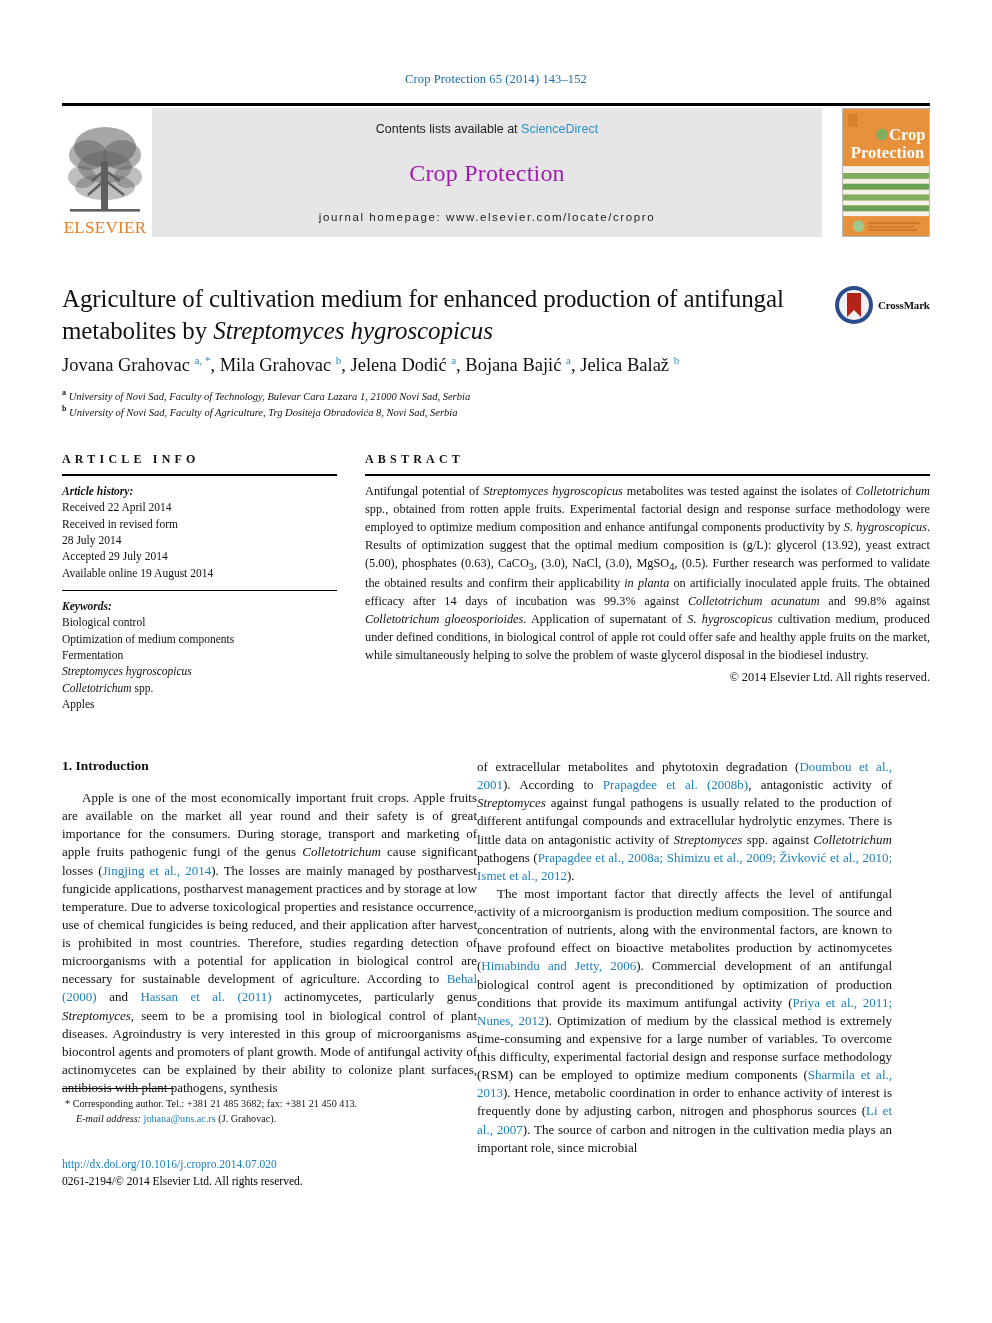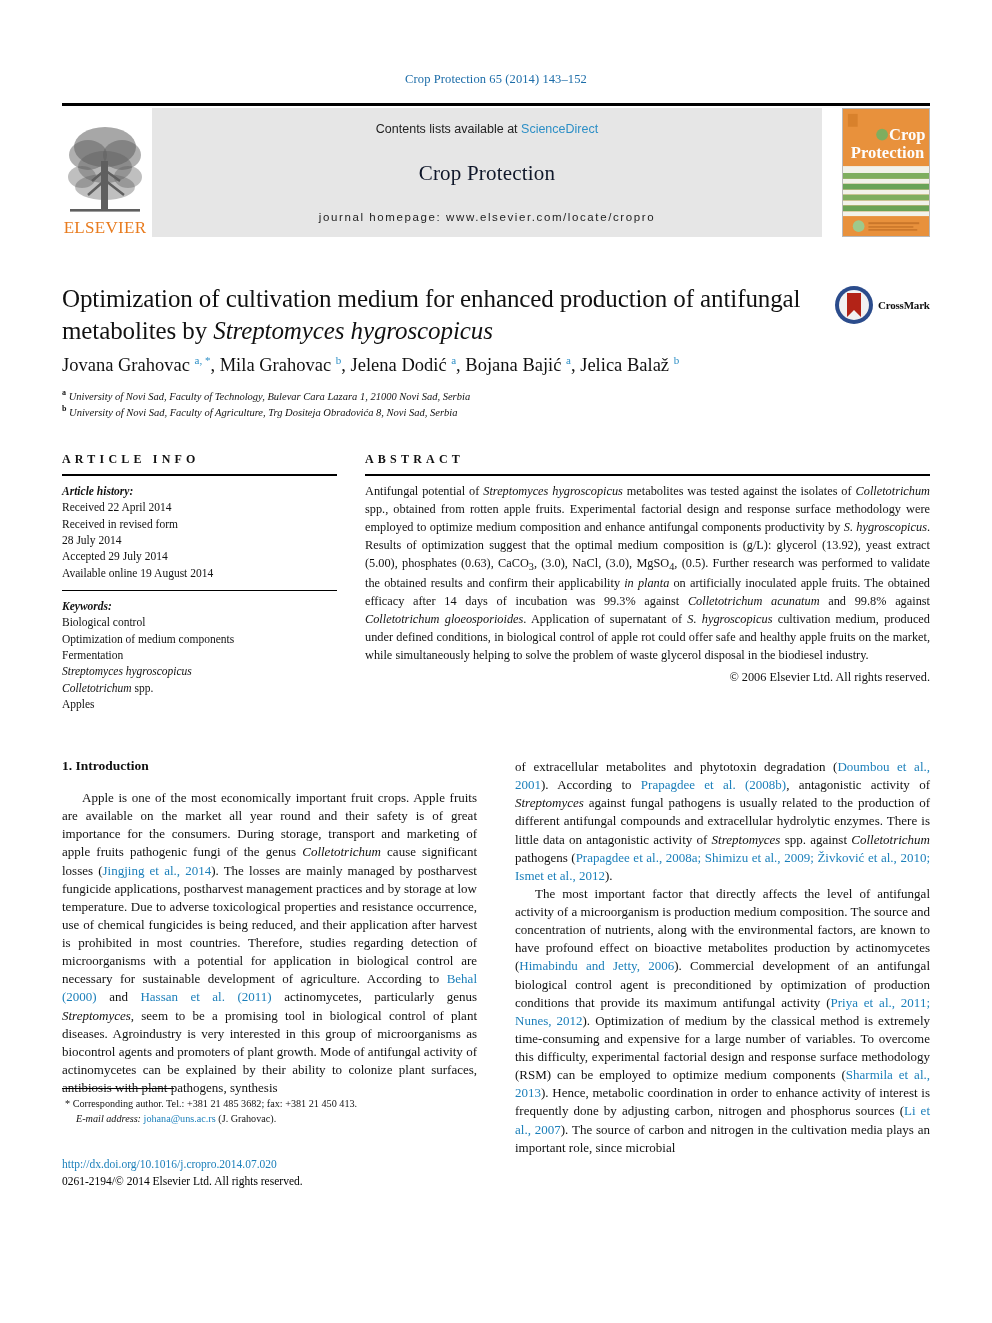--- a/index.html
+++ b/index.html
@@ -84,22 +84,22 @@
   .sd-line {
     font-family: "Liberation Sans", sans-serif;
     font-size: 12.5px;
     color: #222;
   }
   .sd-link {
     color: #2d8fc6;
   }
   .journal-name {
     font-family: "Liberation Serif", serif;
-    font-size: 21px;
-    color: #0f172a;
+    font-size: 24px;
+    color: #a21caf;
     letter-spacing: 0.2px;
   }
   .homepage-line {
     font-family: "Liberation Sans", sans-serif;
     font-size: 11.5px;
     color: #222;
     letter-spacing: 1.6px;
   }
   .cover-thumb {
     width: 88px;
@@ -228,21 +228,20 @@
     color: #111;
   }
 
   
   .body-cols {
     position: absolute;
     left: 62px;
     top: 758px;
     width: 868px;
     display: flex;
-    gap: 38px;
   }
   .bcol {
     width: 415px;
     flex: 0 0 415px;
     position: relative;
   }
   .sec-title {
     font-size: 13.5px;
     font-weight: bold;
     margin: 0 0 15px 0;
@@ -352,21 +351,21 @@
           <rect x="26" y="115" width="52" height="2" fill="#c9762a"></rect>
           <rect x="26" y="119" width="46" height="1.6" fill="#c9762a"></rect>
           <rect x="26" y="122" width="50" height="1.6" fill="#c9762a"></rect>
         </svg>
       </div>
 
     </div>
   </div>
 
   <div class="title-block">
-    <h1 class="paper-title"><span>Optimization of cultivation medium for enhanced production of antifungal metabolites by </span><i>Streptomyces hygroscopicus</i></h1>
+    <h1 class="paper-title"><span>Agriculture of cultivation medium for enhanced production of antifungal metabolites by </span><i>Streptomyces hygroscopicus</i></h1>
 
     <div class="crossmark">
       <svg width="40" height="40" viewBox="0 0 40 40">
         <circle cx="20" cy="20" r="19" fill="#2b4c8c"></circle>
         <circle cx="20" cy="20" r="15" fill="#f2f2f2"></circle>
         <path d="M13 8 h14 v24 l-7 -7 l-7 7 Z" fill="#b32317"></path>
       </svg>
       <span class="crossmark-label">CrossMark</span>
     </div>
 
@@ -387,21 +386,21 @@
       <div class="info-text">
         <span class="lbl">Keywords:</span><br>
         <span>Biological control<br>Optimization of medium components<br>Fermentation<br><i>Streptomyces hygroscopicus</i><br><i>Colletotrichum</i> spp.<br>Apples</span>
       </div>
     </div>
 
     <div class="col-abstract">
       <div class="sec-head">ABSTRACT</div>
       <div class="rule-thick"></div>
       <div class="abstract-text">Antifungal potential of <i>Streptomyces hygroscopicus</i> metabolites was tested against the isolates of <i>Colletotrichum</i> spp., obtained from rotten apple fruits. Experimental factorial design and response surface methodology were employed to optimize medium composition and enhance antifungal components productivity by <i>S. hygroscopicus</i>. Results of optimization suggest that the optimal medium composition is (g/L): glycerol (13.92), yeast extract (5.00), phosphates (0.63), CaCO<sub>3</sub>, (3.0), NaCl, (3.0), MgSO<sub>4</sub>, (0.5). Further research was performed to validate the obtained results and confirm their applicability <i>in planta</i> on artificially inoculated apple fruits. The obtained efficacy after 14 days of incubation was 99.3% against <i>Colletotrichum acunatum</i> and 99.8% against <i>Colletotrichum gloeosporioides</i>. Application of supernatant of <i>S. hygroscopicus</i> cultivation medium, produced under defined conditions, in biological control of apple rot could offer safe and healthy apple fruits on the market, while simultaneously helping to solve the problem of waste glycerol disposal in the biodiesel industry.</div>
-      <div class="copyright-line">© 2006 Elsevier Ltd. All rights reserved.</div>
+      <div class="copyright-line">© 2014 Elsevier Ltd. All rights reserved.</div>
     </div>
 
   </div>
 
   <div class="body-cols">
 
     <div class="bcol">
       <h2 class="sec-title">1. Introduction</h2>
       <p class="para">Apple is one of the most economically important fruit crops. Apple fruits are available on the market all year round and their safety is of great importance for the consumers. During storage, transport and marketing of apple fruits pathogenic fungi of the genus <i>Colletotrichum</i> cause significant losses (<span class="ref">Jingjing et al., 2014</span>). The losses are mainly managed by postharvest fungicide applications, postharvest management practices and by storage at low temperature. Due to adverse toxicological properties and resistance occurrence, use of chemical fungicides is being reduced, and their application after harvest is prohibited in most countries. Therefore, studies regarding detection of microorganisms with a potential for application in biological control are necessary for sustainable development of agriculture. According to <span class="ref">Behal (2000)</span> and <span class="ref">Hassan et al. (2011)</span> actinomycetes, particularly genus <i>Streptomyces</i>, seem to be a promising tool in biological control of plant diseases. Agroindustry is very interested in this group of microorganisms as biocontrol agents and promoters of plant growth. Mode of antifungal activity of actinomycetes can be explained by their ability to colonize plant surfaces, antibiosis with plant pathogens, synthesis</p>
 

